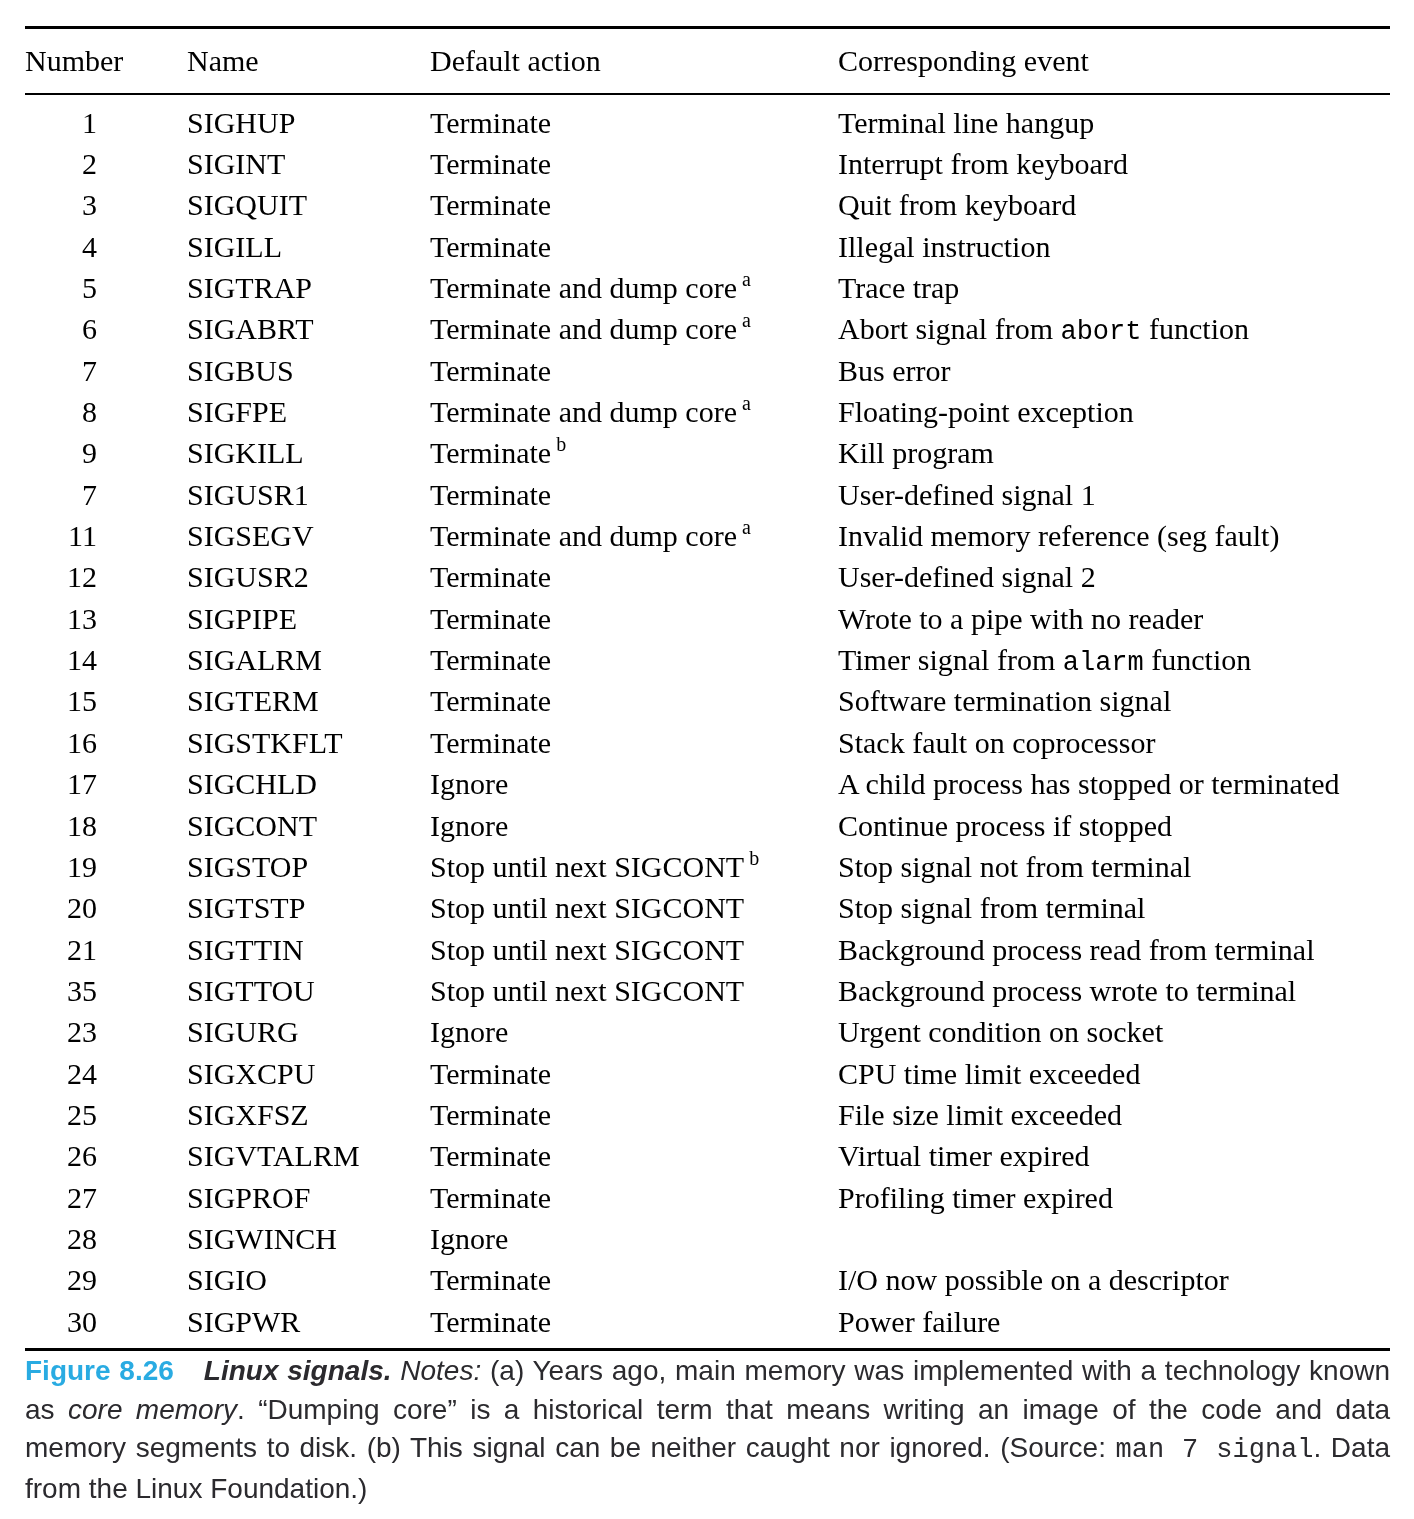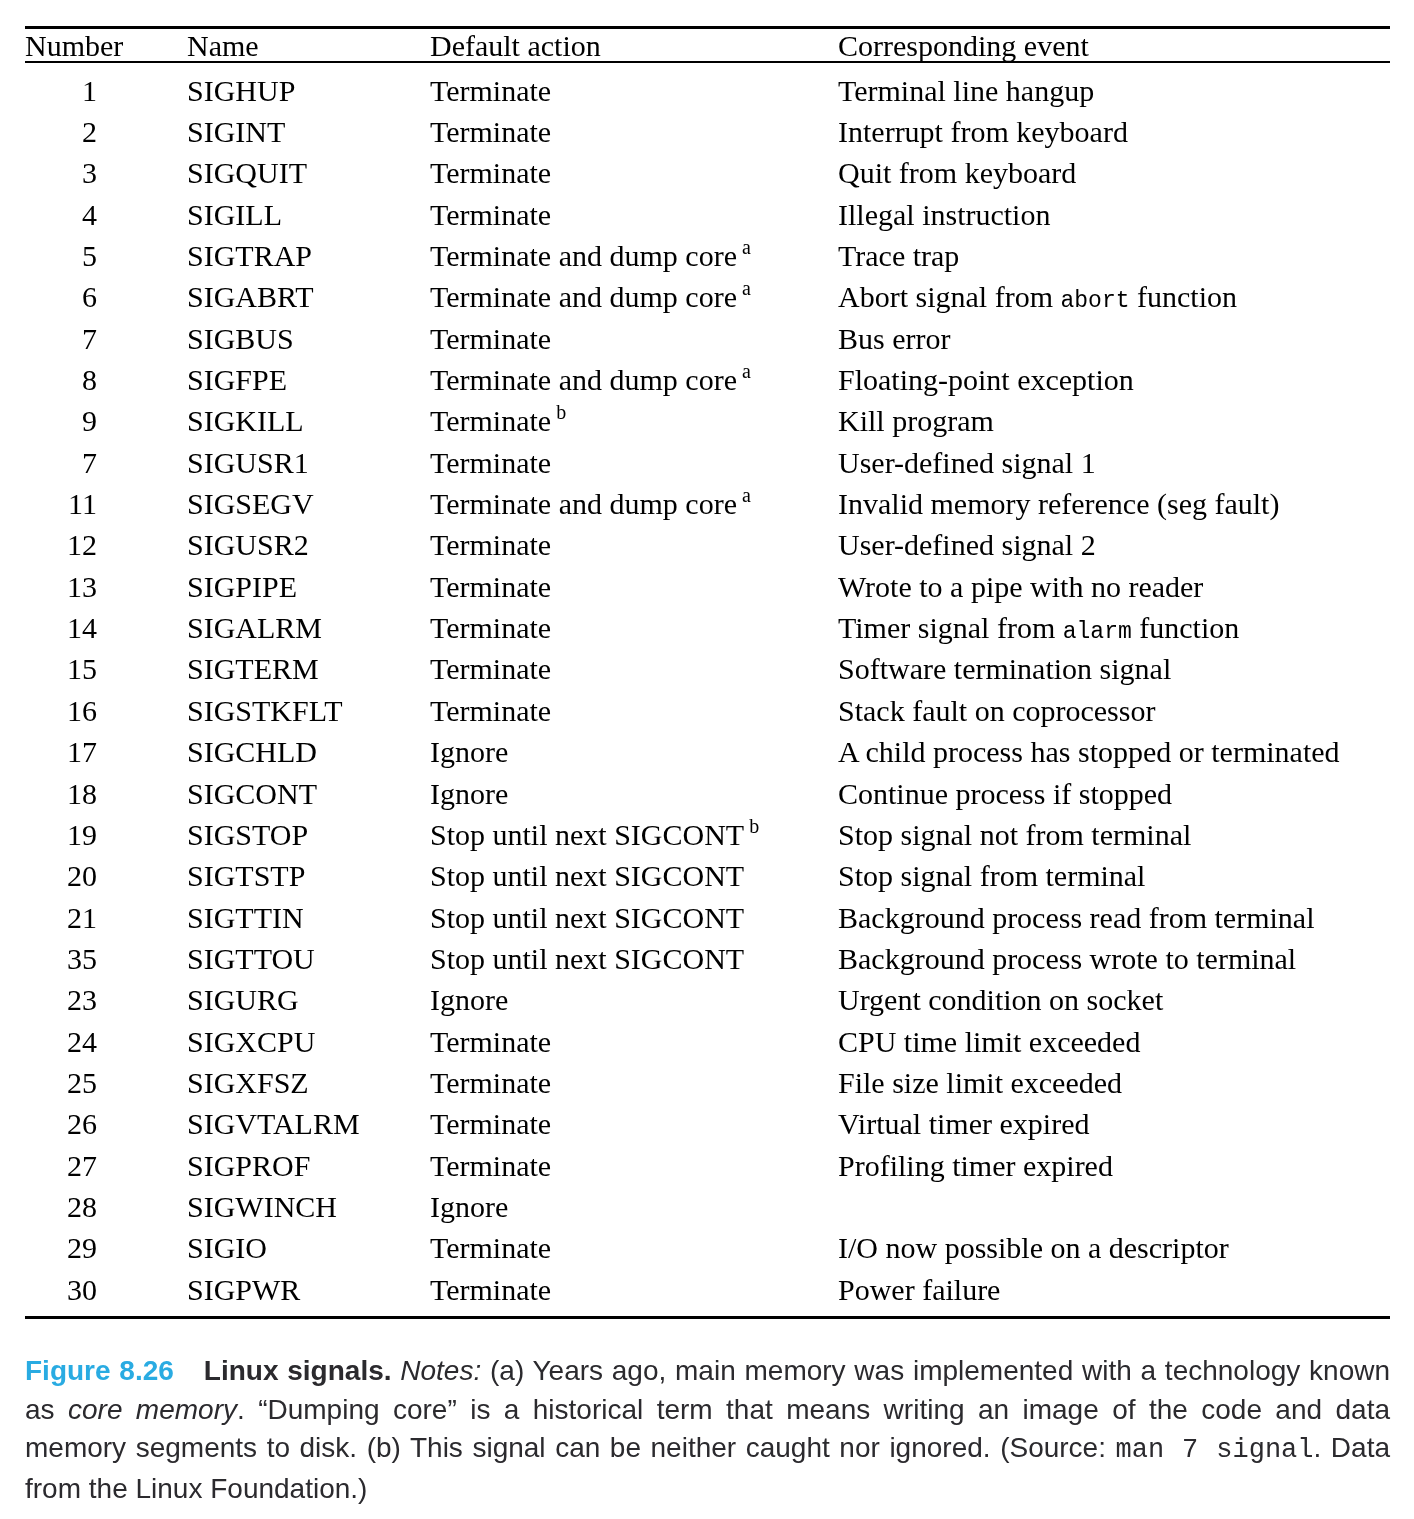--- a/index.html
+++ b/index.html
@@ -25,56 +25,56 @@
   .rule-top    { height: 3px; margin-top: 26px; }
   .rule-mid    { height: 2px; }
   .rule-bottom { height: 3px; margin-top: 6px; }
 
   .header-row, .trow {
     display: grid;
     grid-template-columns: 162px 243px 408px auto;
     align-items: center;
     font-size: 30px;
   }
-  .header-row { height: 32px; }
+  .header-row { height: 64px; }
   .tbody { padding-top: 7px; }
   .trow { height: 41.35px; }
 
   .cell { white-space: nowrap; }
   .cell-number { text-align: right; padding-right: 90px; }
 
   .sup {
     font-size: 20px;
     position: relative;
     top: -12px;
     margin-left: 5px;
   }
   .mono {
     font-family: "Liberation Mono", monospace;
-    font-size: 23px;
+    font-size: 27px;
   }
 
   .caption {
     position: absolute;
     left: 25px;
     top: 1352px;
     width: 1365px;
     margin: 0;
     font-family: "Liberation Sans", sans-serif;
     font-size: 28px;
     line-height: 38.5px;
     color: #2b2a2e;
     text-align: justify;
   }
   .caption .fignum {
     color: #29abe2;
     font-weight: bold;
     margin-right: 30px;
   }
-  .caption .bold   { font-weight: bold; }
+  .caption .bold   { font-weight: bold; font-style: italic; }
   .caption .italic { font-style: italic; }
   .caption .mono   { font-size: 27px; color: #2b2a2e; }
 </style>
 </head>
 <body>
 
 <div class="figure-table">
   <div class="rule rule-top"></div>
 
   <div class="header-row">

